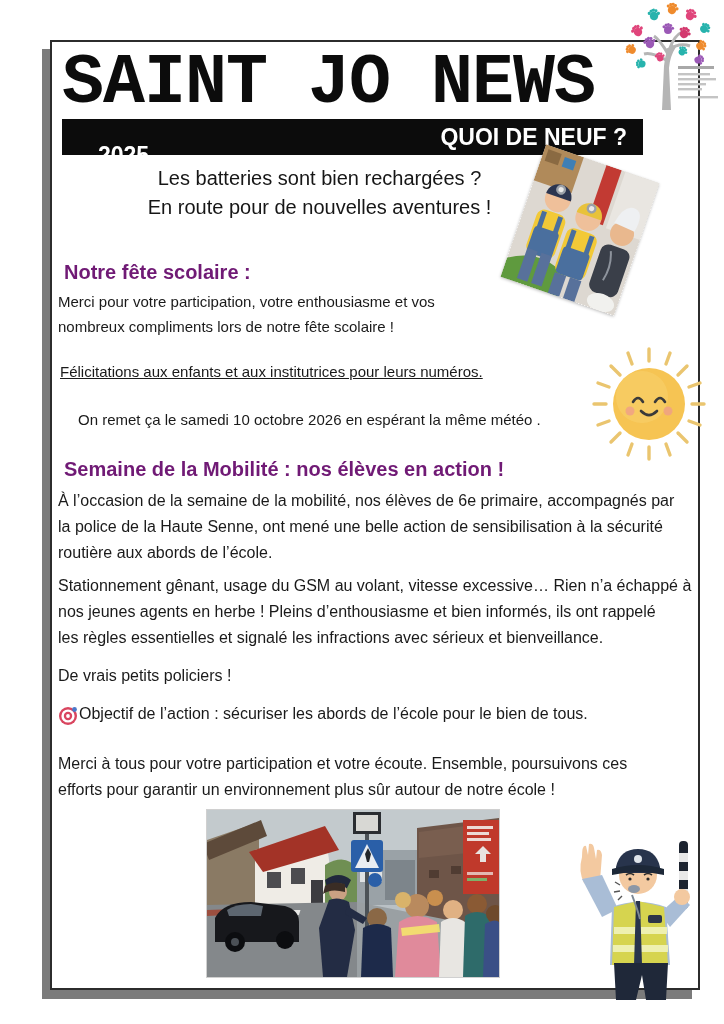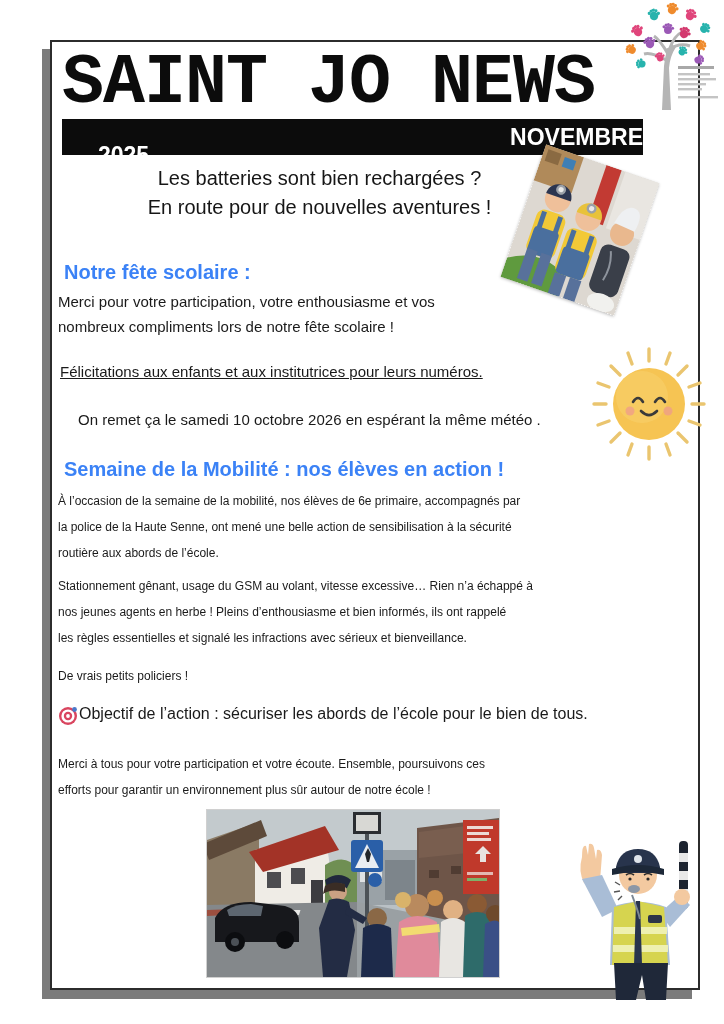--- a/index.html
+++ b/index.html
@@ -11,44 +11,44 @@
   .masthead{left:10px;top:2px;font-family:"Liberation Mono","DejaVu Sans Mono",monospace;
             font-weight:bold;font-size:70px;letter-spacing:-1px;color:#0c0c0c;white-space:nowrap;}
   .banner{left:10px;top:77px;width:581px;height:36px;background:#0c0c0c;color:#fff;
           display:flex;align-items:center;justify-content:space-between;
           padding:0;box-sizing:border-box;font-weight:bold;font-size:23px;}
   .banner .b-year{margin-left:36px;margin-top:36px;}
   .banner .b-month{margin-left:30px;}
   .banner .b-q{margin-right:16px;}
   .intro{left:15px;top:122px;width:505px;text-align:center;font-size:20px;line-height:29px;
          white-space:pre-line;color:#161616;}
-  .h-sec{font-weight:bold;font-size:20px;color:#3b82f6;}
+  .h-sec{font-weight:bold;font-size:20px;color:#701a75;}
   .para{font-size:15px;line-height:25px;white-space:pre-line;color:#1a1a1a;}
-  .para-wide{font-size:12px;line-height:26px;white-space:pre-line;color:#1a1a1a;}
+  .para-wide{font-size:16px;line-height:26px;white-space:pre-line;color:#1a1a1a;}
   .obj-row{display:flex;align-items:flex-start;font-size:16px;color:#1a1a1a;}
   .photo-kids{left:468px;top:118px;width:120px;height:140px;transform:rotate(19deg);
               box-shadow:0 1px 3px rgba(0,0,0,.25);}
   .photo-street{left:155px;top:768px;width:292px;height:167px;box-shadow:0 0 0 1px #d0d0d0;}
   .cop{left:520px;top:793px;width:135px;height:168px;z-index:5;}
   .sun{left:538px;top:303px;width:118px;height:118px;}
   .logo{position:absolute;left:620px;top:2px;width:102px;height:112px;z-index:6;}
   svg{display:block;}
 </style>
 </head>
 <body>
 
 <div class="canvas">
 
   <div class="sheet">
 
     <div class="abs masthead">SAINT JO NEWS</div>
 
     <div class="abs banner">
       <span class="b-year">2025</span>
-      <span class="b-month">NOVEMBRE</span>
+      <span class="b-q">QUOI DE NEUF ?</span>
     </div>
 
     <div class="abs intro">Les batteries sont bien rechargées ?
 En route pour de nouvelles aventures !</div>
 
     <div class="abs photo-kids">
       <svg width="120" height="140" viewBox="0 0 120 140">
         <rect width="120" height="140" fill="#ddd8d1"></rect>
         <rect x="0" y="0" width="40" height="38" fill="#b08a5a"></rect>
         <rect x="4" y="4" width="14" height="12" fill="#8a6a42"></rect>

